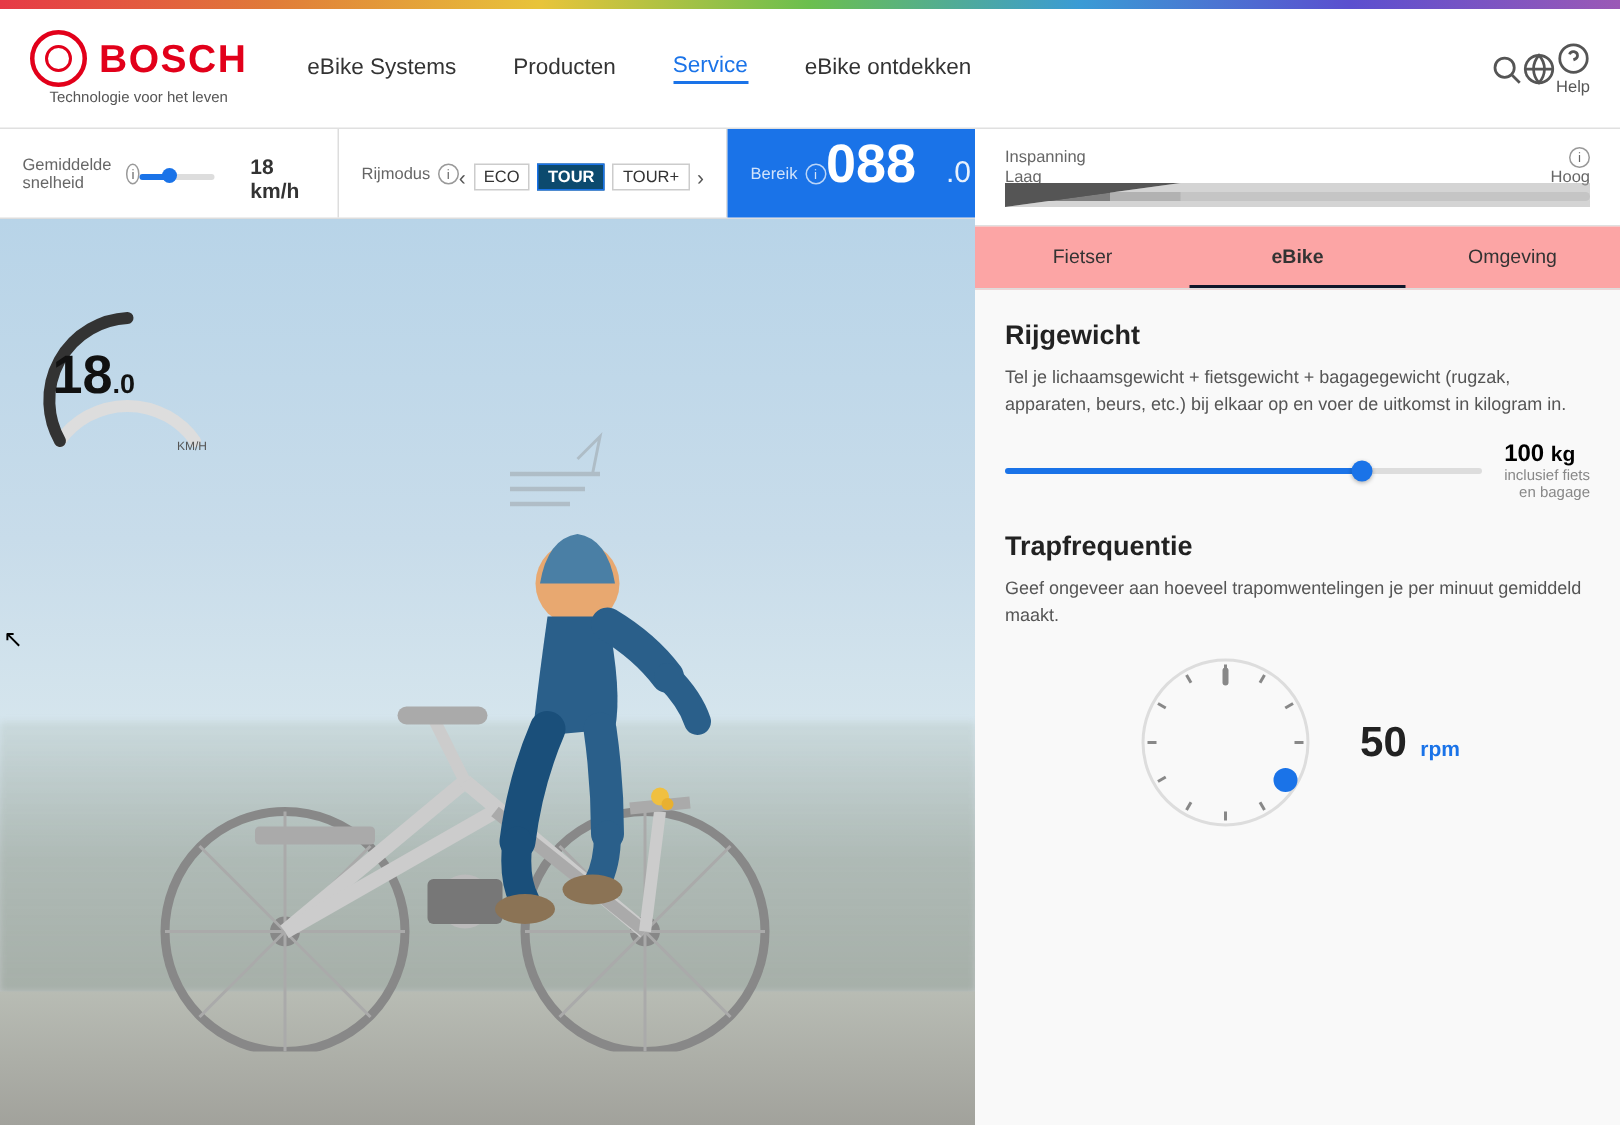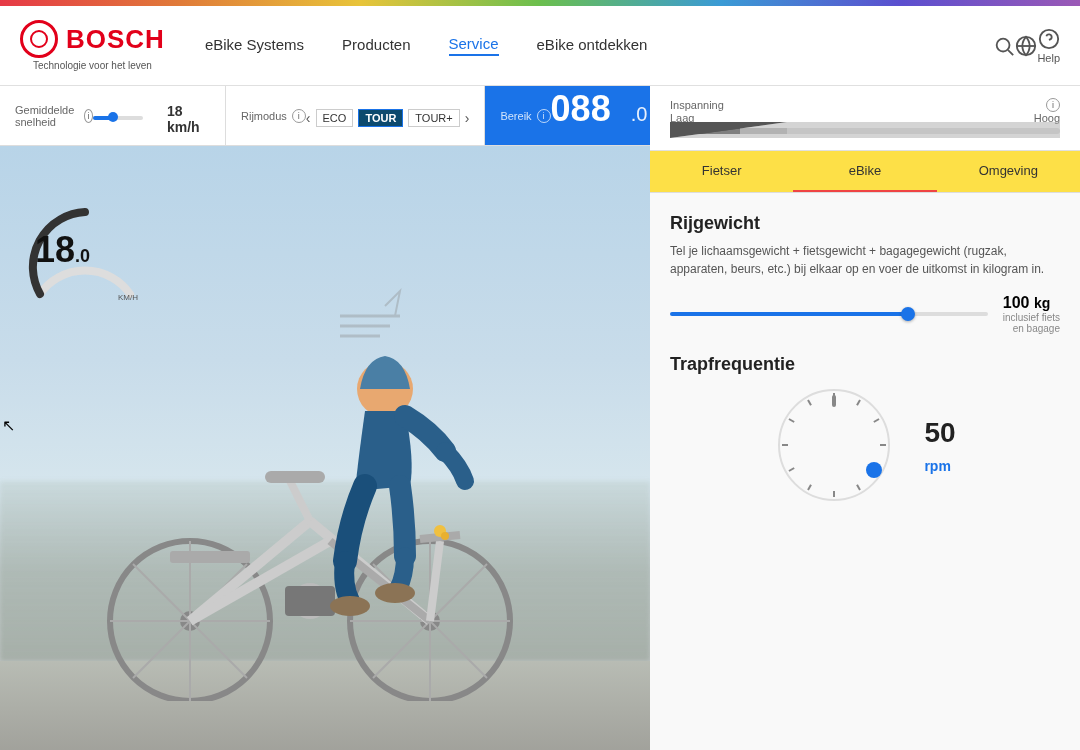--- a/index.html
+++ b/index.html
@@ -242,35 +242,35 @@
       display: flex;
       justify-content: space-between;
       font-size: 11px;
       color: #666;
       margin-bottom: 4px;
     }
 
     
     .tabs-row {
       display: flex;
-      background: #fde047;
+      background: #fca5a5;
       border-bottom: 1px solid #ddd;
     }
     .tab-item {
       flex: 1;
       text-align: center;
       padding: 12px 0;
       font-size: 13px;
       color: #333;
       cursor: pointer;
       border-bottom: 2px solid transparent;
     }
     .tab-item.active {
-      border-bottom: 2px solid #ef4444;
-      font-weight: normal;
+      border-bottom: 2px solid #0f172a;
+      font-weight: bold;
     }
 
     
     .content-sections {
       padding: 20px;
     }
     .section-title {
       font-size: 18px;
       font-weight: bold;
       color: #222;
@@ -562,20 +562,21 @@
               <span style="font-size:14px;">kg</span>
             </div>
             <div class="weight-sub">inclusief fiets</div>
             <div class="weight-sub">en bagage</div>
           </div>
         </div>
       </div>
 
       <div class="cadence-section">
         <div class="section-title">Trapfrequentie</div>
+        <div class="section-desc">Geef ongeveer aan hoeveel trapomwentelingen je per minuut gemiddeld maakt.</div>
 
         <div style="display:flex;align-items:center;justify-content:center;gap:30px;margin-top:10px;">
 
           <div style="position:relative;width:120px;height:120px;">
             <svg width="120" height="120" viewBox="0 0 120 120">
 
               <circle cx="60" cy="60" r="55" fill="none" stroke="#ddd" stroke-width="2"></circle>
 
               <g stroke="#888" stroke-width="2">
                 <line x1="60" y1="8" x2="60" y2="18" transform="rotate(0,60,60)"></line>
@@ -591,21 +592,21 @@
                 <line x1="60" y1="8" x2="60" y2="14" transform="rotate(300,60,60)"></line>
                 <line x1="60" y1="8" x2="60" y2="14" transform="rotate(330,60,60)"></line>
               </g>
 
               <rect x="58" y="10" width="4" height="12" rx="2" fill="#888"></rect>
 
               <circle cx="100" cy="85" r="8" fill="#1a73e8"></circle>
             </svg>
           </div>
 
-          <div style="display:flex;align-items:baseline;gap:9px;flex-direction:column;">
+          <div style="display:flex;align-items:baseline;gap:9px;">
             <span style="font-size:28px;font-weight:bold;color:#222;">50</span>
             <span style="font-size:14px;color:#1a73e8;font-weight:bold;">rpm</span>
           </div>
         </div>
       </div>
     </div>
   </div>
 </div>
 
 </body></html>

